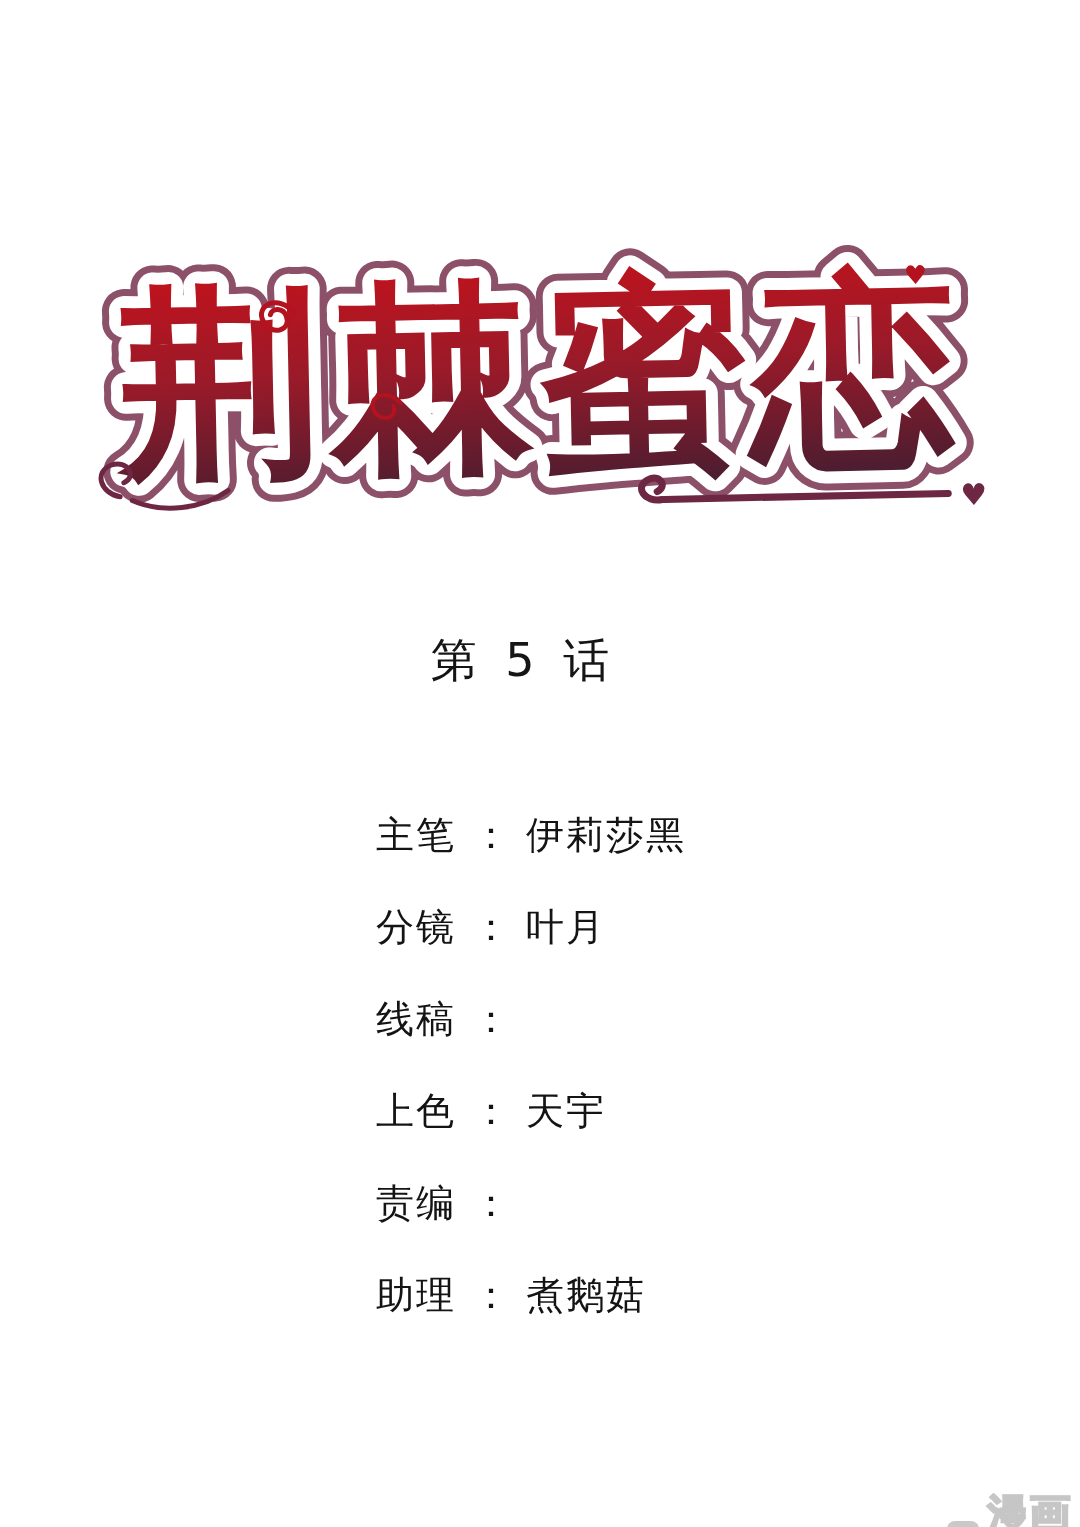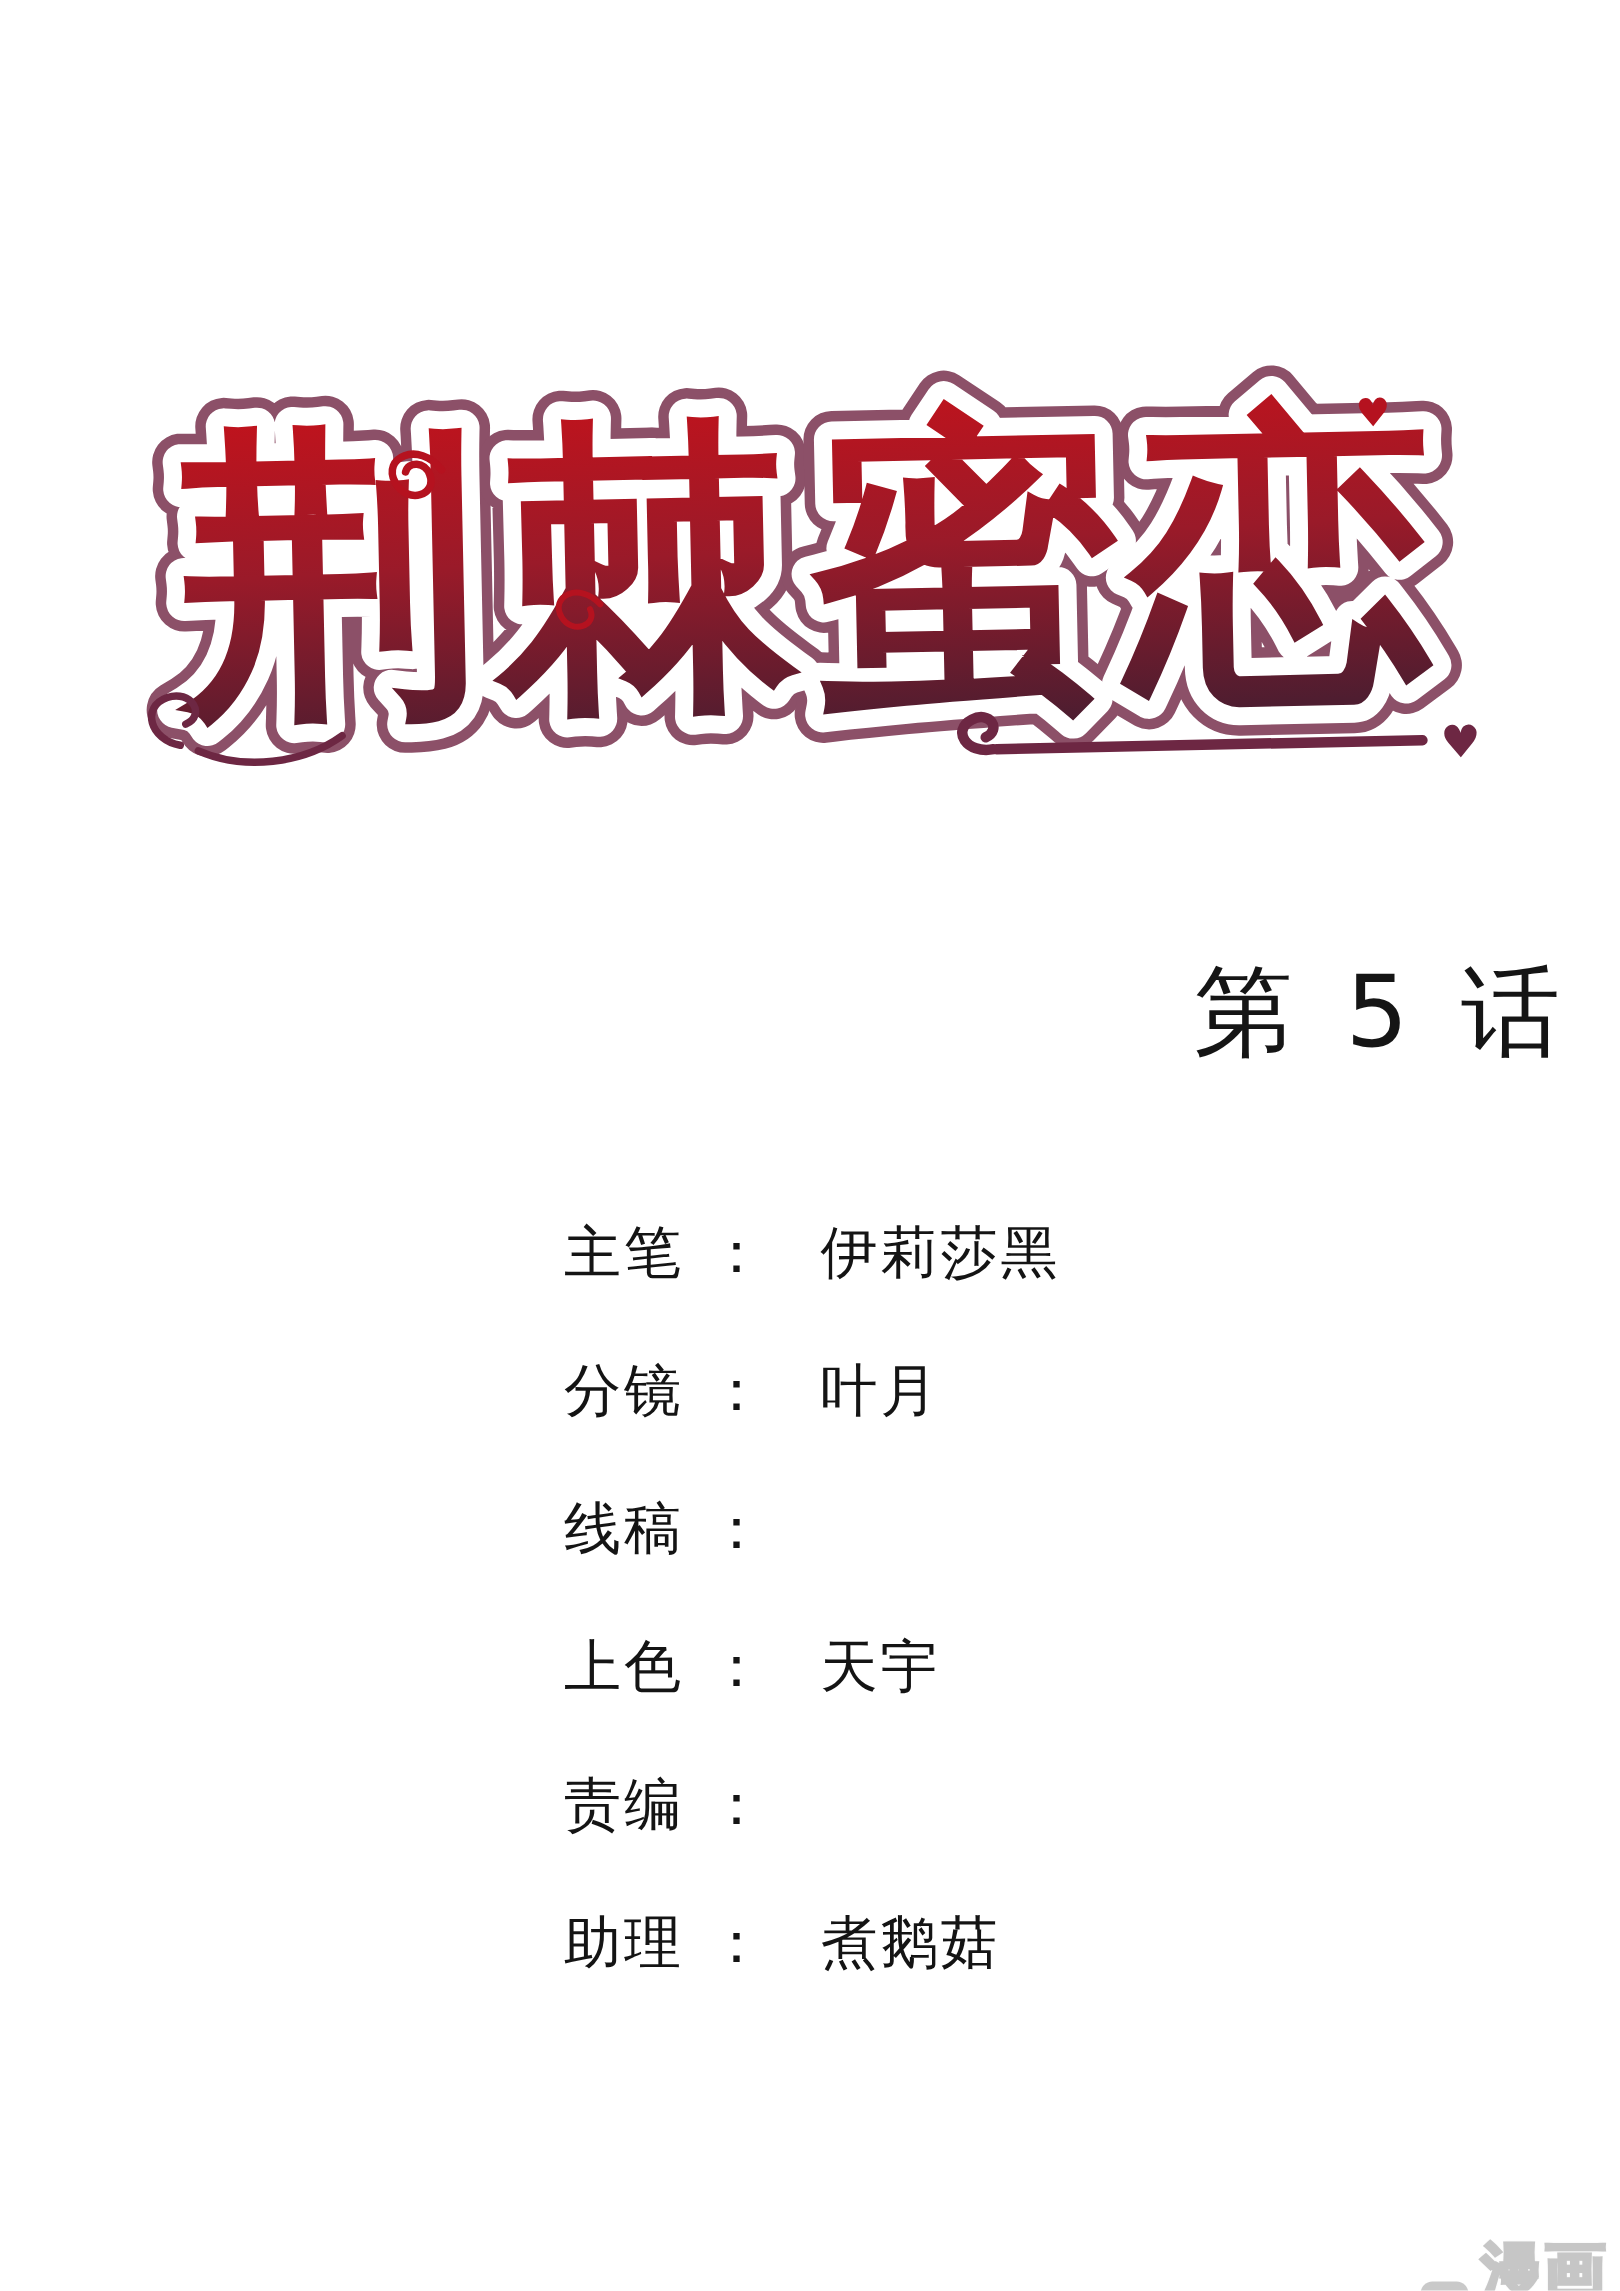--- a/index.html
+++ b/index.html
@@ -16,33 +16,33 @@
     font-family:"DejaVu Sans","Liberation Sans",sans-serif;
     font-weight:bold;font-size:205px;letter-spacing:6px;text-anchor:middle;
   }
   .lt.outer{fill:none;stroke-width:38;stroke-linejoin:round;stroke-linecap:round;}
   .lt.inner{fill:none;stroke-width:24;stroke-linejoin:round;stroke-linecap:round;}
   .lt.grad{fill:url(#lg);stroke:none;}
   .deco{fill:none;stroke-linecap:round;}
 
   
   .chapter{
-    position:absolute;left:0;top:630px;width:1047px;text-align:right;
-    font-size:66px;letter-spacing:7px;color:#151515;
+    position:absolute;left:0;top:630px;width:1047px;text-align:center;
+    font-size:46px;letter-spacing:7px;color:#151515;
   }
 
   
   .credits{position:absolute;left:376px;top:814px;}
   .credit-row{
     display:flex;align-items:flex-end;font-size:38px;line-height:42px;color:#141414;
     margin-bottom:50px;white-space:pre;
   }
   .credit-role{letter-spacing:2px;}
   .credit-colon{margin:0 16px;}
-  .credit-names{white-space:pre;letter-spacing:2px;margin-left:21px;}
+  .credit-names{white-space:pre;letter-spacing:2px;}
 
   
   .watermark{position:absolute;left:947px;top:1487px;display:flex;align-items:center;gap:9px;}
   .wm-box{
     width:43px;height:43px;background:rgba(198,198,198,.95);border-radius:8px;
     display:flex;align-items:center;justify-content:center;
     color:#ffffff;font-weight:bold;font-size:31px;
   }
   .wm-text{
     font-size:41px;font-weight:bold;color:#ffffff;letter-spacing:1px;

